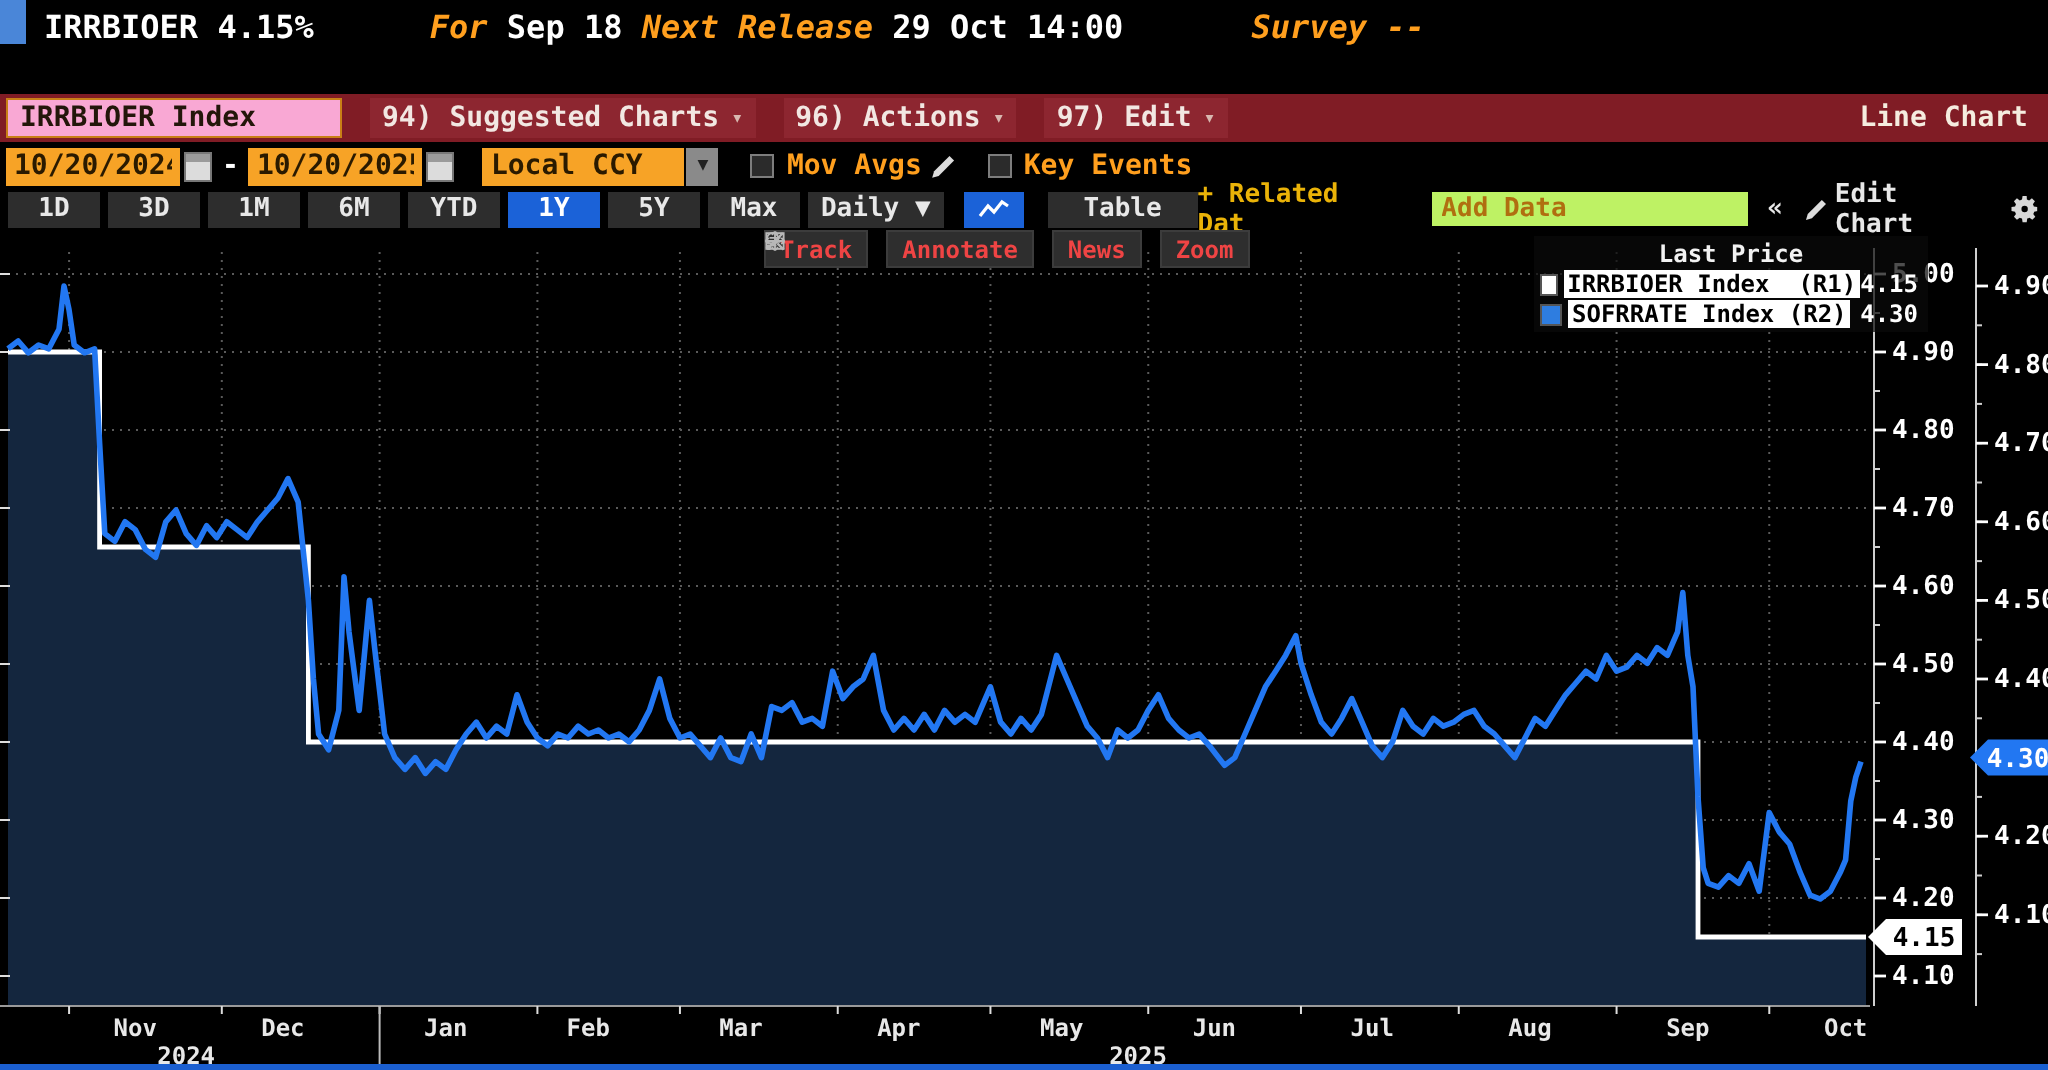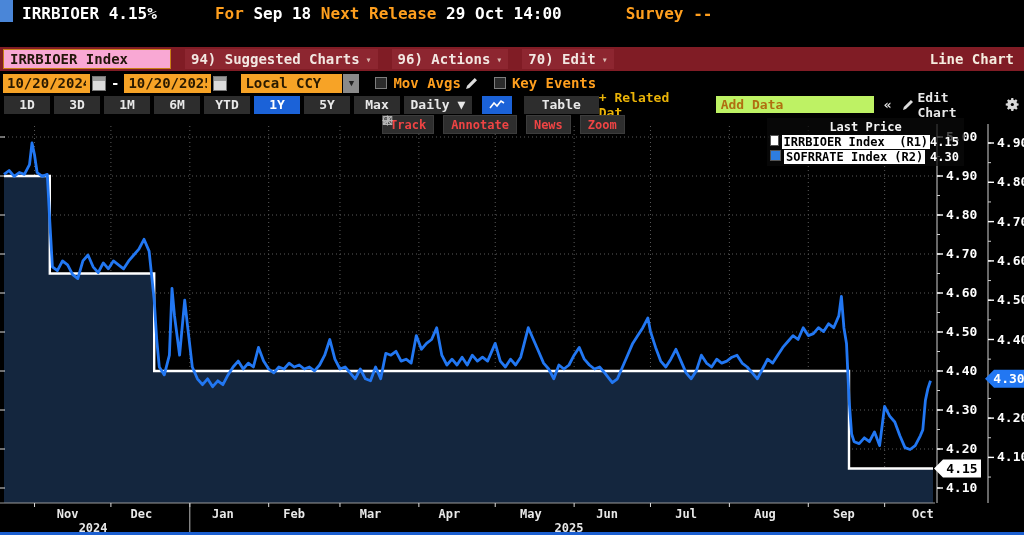--- a/index.html
+++ b/index.html
@@ -4,21 +4,21 @@
 <style>
   html,body{margin:0;padding:0;background:#000;}
   #screen{position:relative;width:1024px;height:535px;background:#000;overflow:hidden;
           font-family:"DejaVu Sans Mono",monospace;color:#fff;}
   
   #hdr-tag{position:absolute;left:0;top:4;width:13px;height:22px;background:#4a86d8;}
   #hdr1{position:absolute;left:22px;top:2px;height:22px;display:flex;align-items:center;
         font-size:16px;font-weight:bold;white-space:pre;}
   #hdr2{position:absolute;left:10px;top:25px;height:21px;display:flex;align-items:center;
         font-size:15px;font-weight:bold;color:#3fd5e6;white-space:pre;}
-  .amber{color:#ff9f1e;}
+  .amber{color:#ff9f1e;font-style:italic;}
   .w{color:#fff;}
   
   #menubar{position:absolute;left:0;top:47px;width:1024px;height:24px;background:#801c25;
            display:flex;align-items:center;font-size:14px;font-weight:bold;}
   #sec-field{margin-left:3px;width:168px;height:20px;background:#f9a8d4;color:#23160a;
              display:flex;align-items:center;padding-left:6px;border:1px solid #c87f16;box-sizing:border-box;}
   .menu-item{margin-left:14px;padding:2px 6px;color:#f2e7e2;background:#8d2630;display:flex;align-items:center;gap:6px;}
   .menu-caret{font-size:10px;color:#d8b8b0;}
   #menubar-right{margin-left:auto;margin-right:10px;color:#f5ecdf;}
   
@@ -49,21 +49,21 @@
   .smbtn{color:#e8e8e8;margin-left:10px;display:flex;align-items:center;gap:4px;}
   
   #chart{position:absolute;left:0;top:112px;width:1024px;height:421px;}
   #chart svg{position:absolute;left:0;top:0;}
   #float-toolbar{position:absolute;left:382px;top:3px;display:flex;gap:9px;}
   .ftb{height:17px;background:#2e2e2e;color:#ef4444;font-size:12px;font-weight:bold;display:flex;
        align-items:center;gap:5px;padding:0 7px;border:1px solid #3c3c3c;}
   #legend{position:absolute;left:767px;top:6px;width:191px;background:rgba(10,10,10,0.72);
           font-size:12px;font-weight:bold;padding:2px 3px;}
   #legend-title{text-align:center;color:#f2f2f2;margin-bottom:1px;}
-  .lg-row{display:flex;margin-top:1px;}
+  .lg-row{display:flex;align-items:center;margin-top:1px;}
   .lg-sw{width:11px;height:11px;margin-right:3px;border:1px solid #555;box-sizing:border-box;}
   .lg-lab{background:#fff;color:#000;padding:0 2px;white-space:pre;}
   .lg-val{margin-left:auto;color:#fff;padding-right:2px;}
   #bottom-strip{position:absolute;left:0;top:532px;width:1024px;height:3px;background:#1b5fd0;}
 </style>
 </head>
 <body>
 
 <div id="screen">
 
@@ -74,21 +74,21 @@
     <div id="sec-field">IRRBIOER Index</div>
     <div class="menu-item">
         <span>94) Suggested Charts</span>
         <span class="menu-caret">▾</span>
       </div>
     <div class="menu-item">
         <span>96) Actions</span>
         <span class="menu-caret">▾</span>
       </div>
     <div class="menu-item">
-        <span>70) Edit</span>
+        <span>97) Edit</span>
         <span class="menu-caret">▾</span>
       </div>
     <div id="menubar-right">Line Chart</div>
   </div>
 
   <div id="controls">
     <input class="fld" style="width: 87px; margin-left: 3px;" value="10/20/2024">
     <span class="cal"></span>
     <span style="margin:0 5px">-</span>
     <input class="fld" style="width: 87px;" value="10/20/2025">

